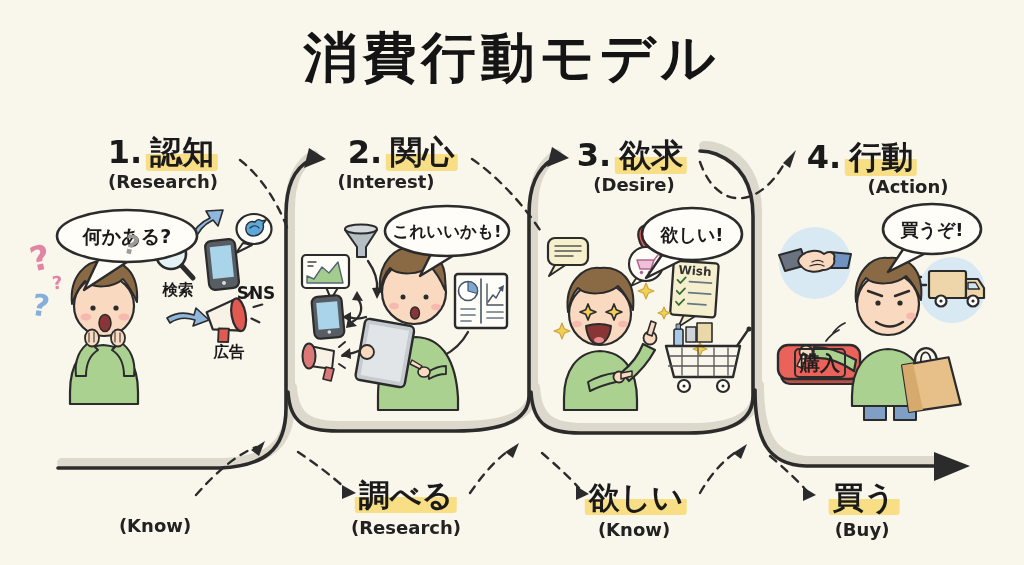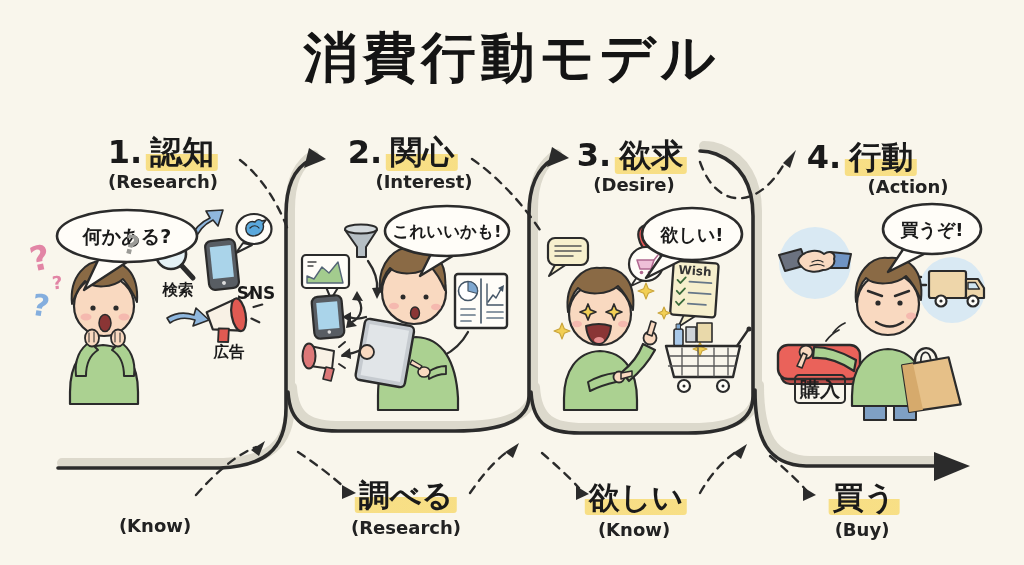--- a/index.html
+++ b/index.html
@@ -16,21 +16,21 @@
   .stage-num{margin-right:4px;}
   .stage-en{font-size:18px;font-weight:600;color:#222;}
   .action-main{font-size:31px;font-weight:700;color:#1a1a1a;}
   .action-en{font-size:18px;font-weight:600;color:#222;}
   .hl{background:linear-gradient(transparent 55%,rgba(247,215,99,0.75) 55%);padding:0 4px;border-radius:3px;}
   .bubble-txt{font-weight:700;color:#1a1a1a;}
   .mini-label{font-weight:700;color:#1a1a1a;}
   .qmark{font-weight:700;position:absolute;}
   .buy-btn-label{
     font-size:20px;font-weight:700;color:#1f1f1f;
-    border:2.5px solid #2b2b2b;border-radius:5px;padding:0 4px;line-height:26px;margin-top:26px;
+    border:2.5px solid #2b2b2b;border-radius:5px;padding:0 4px;line-height:26px;
   }
   .wish-label{font-size:12px;font-weight:700;color:#333;transform:translateX(-50%) rotate(4deg);}
 </style>
 </head>
 <body>
 
 <div id="canvas">
 
 <svg id="art" width="1024" height="565" viewBox="0 0 1024 565">
 
@@ -339,21 +339,21 @@
     </g>
   </g>
 </svg>
 
 <div class="txt title" style="left:512px;top:22px;">消費行動モデル</div>
 
 <div class="txt stage-main" style="left:163px;top:131px;"><span class="stage-num">1.</span><span class="hl">認知</span></div>
 <div class="txt stage-en" style="left:163px;top:171px;">(Research)</div>
 
 <div class="txt stage-main" style="left:403px;top:131px;"><span class="stage-num">2.</span><span class="hl">関心</span></div>
-<div class="txt stage-en" style="left:424px;top:171px;">(Interest)</div>
+<div class="txt stage-en" style="left:386px;top:171px;">(Interest)</div>
 
 <div class="txt stage-main" style="left:632px;top:134px;"><span class="stage-num">3.</span><span class="hl">欲求</span></div>
 <div class="txt stage-en" style="left:634px;top:174px;">(Desire)</div>
 
 <div class="txt stage-main" style="left:862px;top:136px;"><span class="stage-num">4.</span><span class="hl">行動</span></div>
 <div class="txt stage-en" style="left:864px;top:176px;margin-left:44px;">(Action)</div>
 
 <div class="txt action-en" style="left:155px;top:515px;">(Know)</div>
 
 <div class="txt action-main" style="left:406px;top:475px;"><span class="hl">調べる</span></div>

